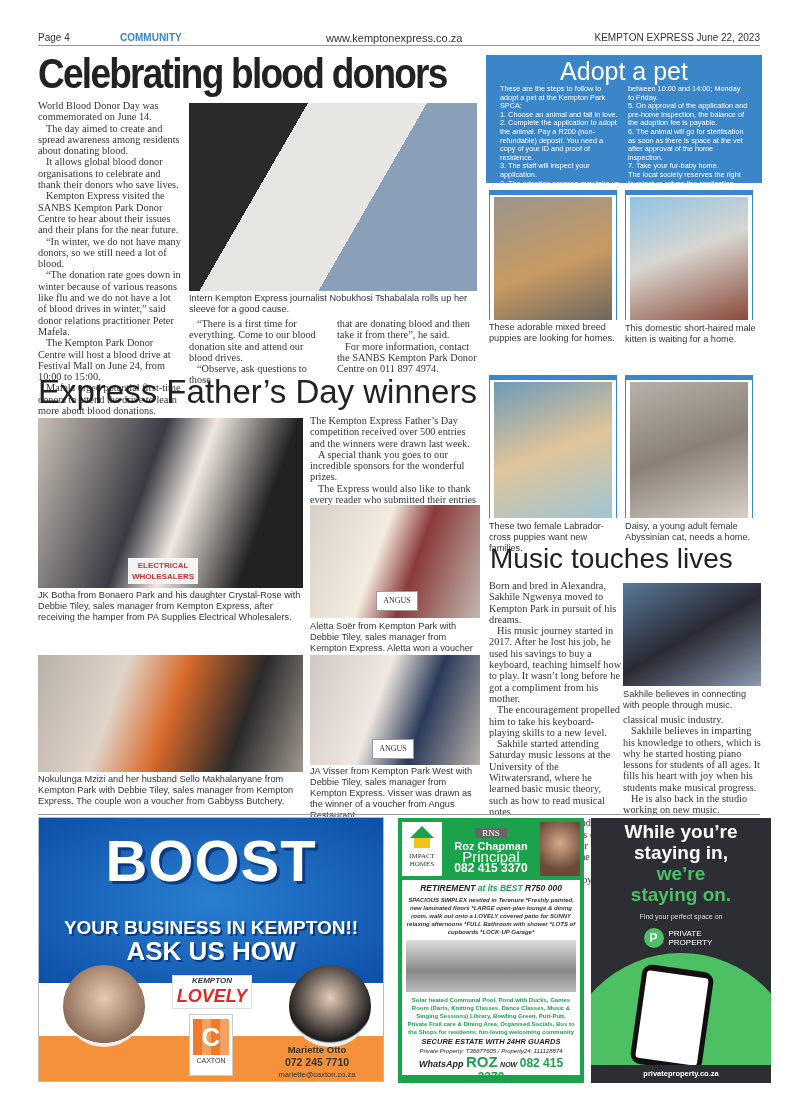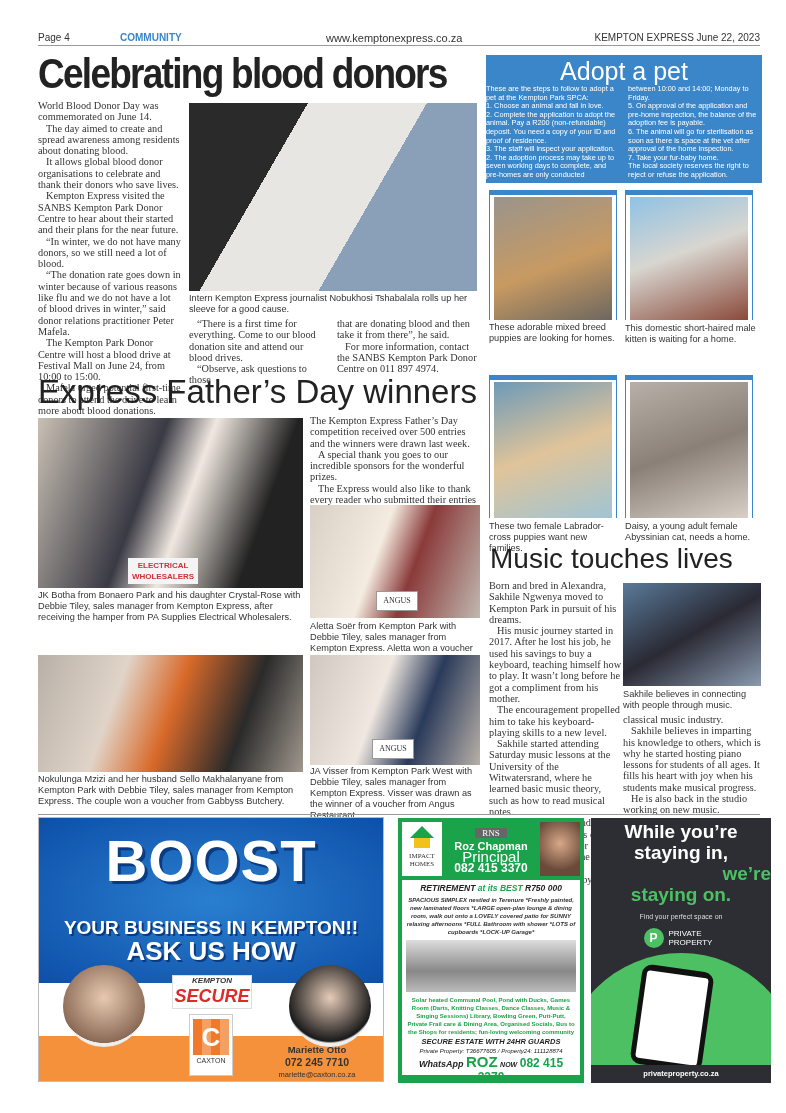--- a/index.html
+++ b/index.html
@@ -7,21 +7,21 @@
   .abs { position: absolute; }
   .header { left: 38px; top: 30px; width: 722px; height: 16px; font-family: "Liberation Sans", sans-serif; font-size: 10px; color: #333; border-bottom: 1px solid #999; }
   .header span { position: absolute; top: 2px; }
   .hdr-section { color: #3b86c8; font-weight: bold; }
   .headline1 { left: 38px; top: 50px; font-family: "Liberation Sans", sans-serif; font-weight: bold; font-size: 43px; letter-spacing: -2px; transform: scaleX(0.86); transform-origin: left top; color: #222; line-height: 46px; }
   .body-text { font-size: 10.3px; line-height: 11.3px; color: #333; text-align: left; }
   .body-text p { text-indent: 8px; }
   .body-text p.first { text-indent: 0; }
   .caption { font-family: "Liberation Sans", sans-serif; font-size: 9.2px; line-height: 11px; color: #333; }
   .photo { background: linear-gradient(135deg,#7a7a7a,#c8c8c8); }
-  .adopt-box { left: 486px; top: 55px; width: 276px; height: 128px; background: #3b86c8; color: #fff; font-family: "Liberation Sans", sans-serif; padding: 2px 0; }
+  .adopt-box { left: 486px; top: 55px; width: 276px; height: 128px; background: #3b86c8; color: #fff; font-family: "Liberation Sans", sans-serif; padding: 2px 14px; }
   .adopt-title { text-align: center; font-size: 25px; line-height: 28px; }
   .adopt-cols { display: flex; gap: 8px; font-size: 7.3px; line-height: 8.6px; }
   .adopt-cols div { flex: 1; }
   .pet-frame { border-top: 5px solid #3b86c8; border-left: 1px solid #3b86c8; border-right: 1px solid #3b86c8; padding: 2px 4px 0 4px; }
   .pet-frame .photo { width: 100%; height: 100%; }
   .headline2 { left: 38px; top: 373px; font-family: "Liberation Sans", sans-serif; font-size: 33px; line-height: 38px; color: #222; }
   .headline3 { left: 490px; top: 542px; font-family: "Liberation Sans", sans-serif; font-size: 28px; line-height: 34px; color: #222; }
   .rule { background: #999; height: 1px; }
   .ad-boost { left: 38px; top: 817px; width: 346px; height: 265px; border: 1px solid #bbb; overflow: hidden; background: #fff; }
   .boost-blue { position: absolute; left: 0; top: 0; width: 100%; height: 165px; background: radial-gradient(ellipse at center,#2a7fd0,#0d4fa8); }
@@ -58,21 +58,21 @@
   <span style="left:82px" class="hdr-section">COMMUNITY</span>
   <span style="left:288px;font-size:11px">www.kemptonexpress.co.za</span>
   <span style="right:0">KEMPTON EXPRESS  June 22, 2023</span>
 </div>
 
 <div class="abs headline1">Celebrating blood donors</div>
 <div class="abs body-text" style="left:38px;top:100px;width:143px;">
   <p class="first">World Blood Donor Day was commemorated on June 14.</p>
   <p>The day aimed to create and spread awareness among residents about donating blood.</p>
   <p>It allows global blood donor organisations to celebrate and thank their donors who save lives.</p>
-  <p>Kempton Express visited the SANBS Kempton Park Donor Centre to hear about their started and their plans for the near future.</p>
+  <p>Kempton Express visited the SANBS Kempton Park Donor Centre to hear about their issues and their plans for the near future.</p>
   <p>“In winter, we do not have many donors, so we still need a lot of blood.</p>
   <p>“The donation rate goes down in winter because of various reasons like flu and we do not have a lot of blood drives in winter,” said donor relations practitioner Peter Mafela.</p>
   <p>The Kempton Park Donor Centre will host a blood drive at Festival Mall on June 24, from 10:00 to 15:00.</p>
   <p>Mafela urged potential first-time donors to attend the drive to learn more about blood donations.</p>
 </div>
 <div class="abs photo" style="left:189px;top:103px;width:288px;height:188px;background:linear-gradient(120deg,#2a2a2a 0 30%,#e8e6e2 30% 60%,#8aa0b8 60%);"></div>
 <div class="abs caption" style="left:189px;top:293px;width:290px;">Intern Kempton Express journalist Nobukhosi Tshabalala rolls up her sleeve for a good cause.</div>
 <div class="abs body-text" style="left:189px;top:318px;width:138px;">
   <p>“There is a first time for everything. Come to our blood donation site and attend our blood drives.</p>
   <p>“Observe, ask questions to those</p>
@@ -164,21 +164,21 @@
 
 <div class="abs rule" style="left:38px;top:814px;width:722px;"></div>
 
 <div class="abs ad-boost">
   <div class="boost-blue"></div>
   <div class="boost-title">BOOST</div>
   <div class="boost-sub" style="top:99px;font-size:19px;">YOUR BUSINESS IN KEMPTON!!</div>
   <div class="boost-sub" style="top:118px;font-size:26px;">ASK US HOW</div>
   <div class="ke-logo">
     <div style="font-size:8px;line-height:10px;color:#333;">KEMPTON</div>
-    <div style="font-size:18px;line-height:20px;">SECURE</div>
+    <div style="font-size:18px;line-height:20px;">LOVELY</div>
   </div>
   <div class="boost-orange"></div>
   <div class="avatar" style="left:24px;top:147px;"></div>
   <div class="avatar" style="left:250px;top:147px;background:radial-gradient(circle at 50% 40%,#e6cbb8,#1a1a1a 68%,#eee 71%);"></div>
   <div class="caxton">
     <div class="sq">C</div>
     <div>CAXTON</div>
   </div>
   <div class="contact" style="left:218px;top:226px;width:120px;">
     <div class="n">Mariette Otto</div>
@@ -222,21 +222,21 @@
       <span style="color:#1aa34a;font-size:12px;font-style:normal;">082 415 3370</span>
     </div>
   </div>
 </div>
 
 <div class="abs ad-pp">
   <div class="pp-circle"></div>
   <div style="position:relative;">
     <div class="pp-head">While you’re</div>
     <div class="pp-head" style="margin-top:0;">staying in,</div>
-    <div class="pp-head pp-green" style="margin-top:0;text-align:right;">we’re</div>
+    <div class="pp-head pp-green" style="margin-top:0;">we’re</div>
     <div class="pp-head pp-green" style="margin-top:0;">staying on.</div>
     <div style="color:#ddd;font-size:7px;margin-top:8px;">Find your perfect space on</div>
     <div style="display:flex;align-items:center;justify-content:center;gap:5px;margin-top:8px;">
       <div style="width:20px;height:20px;border-radius:50%;background:#4cc063;color:#fff;font-weight:bold;font-size:12px;line-height:20px;">P</div>
       <div style="color:#fff;font-size:8px;line-height:9px;text-align:left;width:50px;">PRIVATE PROPERTY</div>
     </div>
   </div>
   <div class="pp-phone">
       <div class="scr"></div>
     </div>

